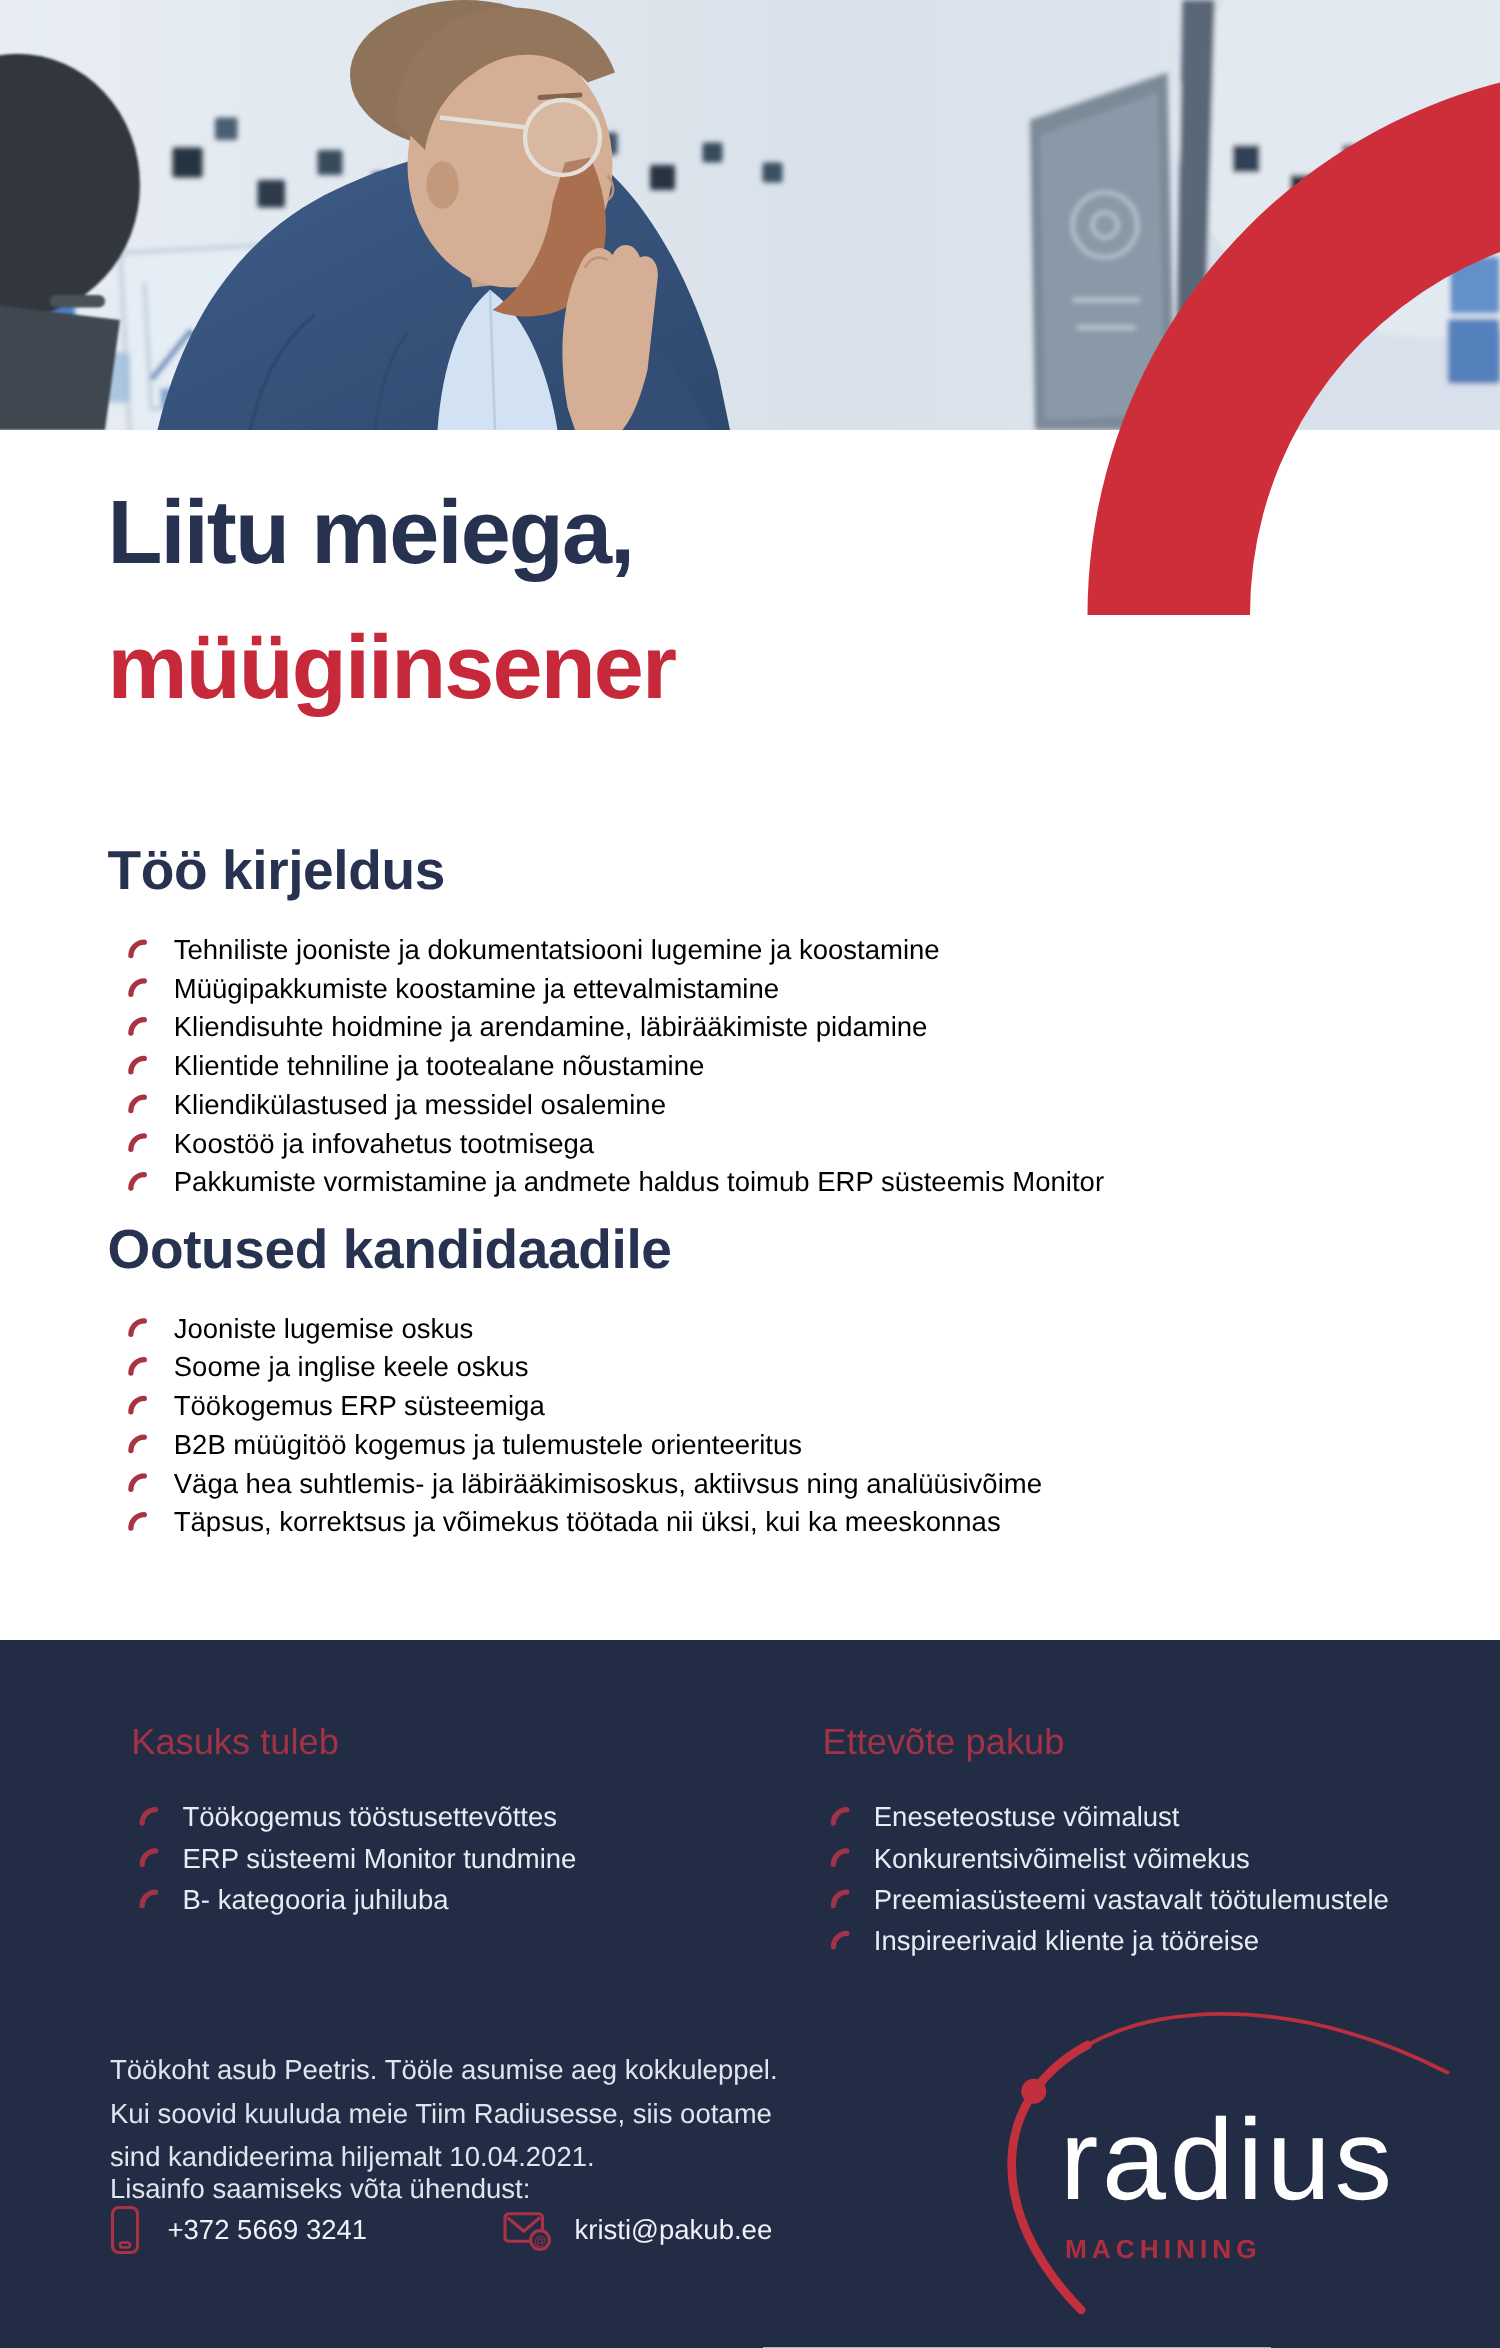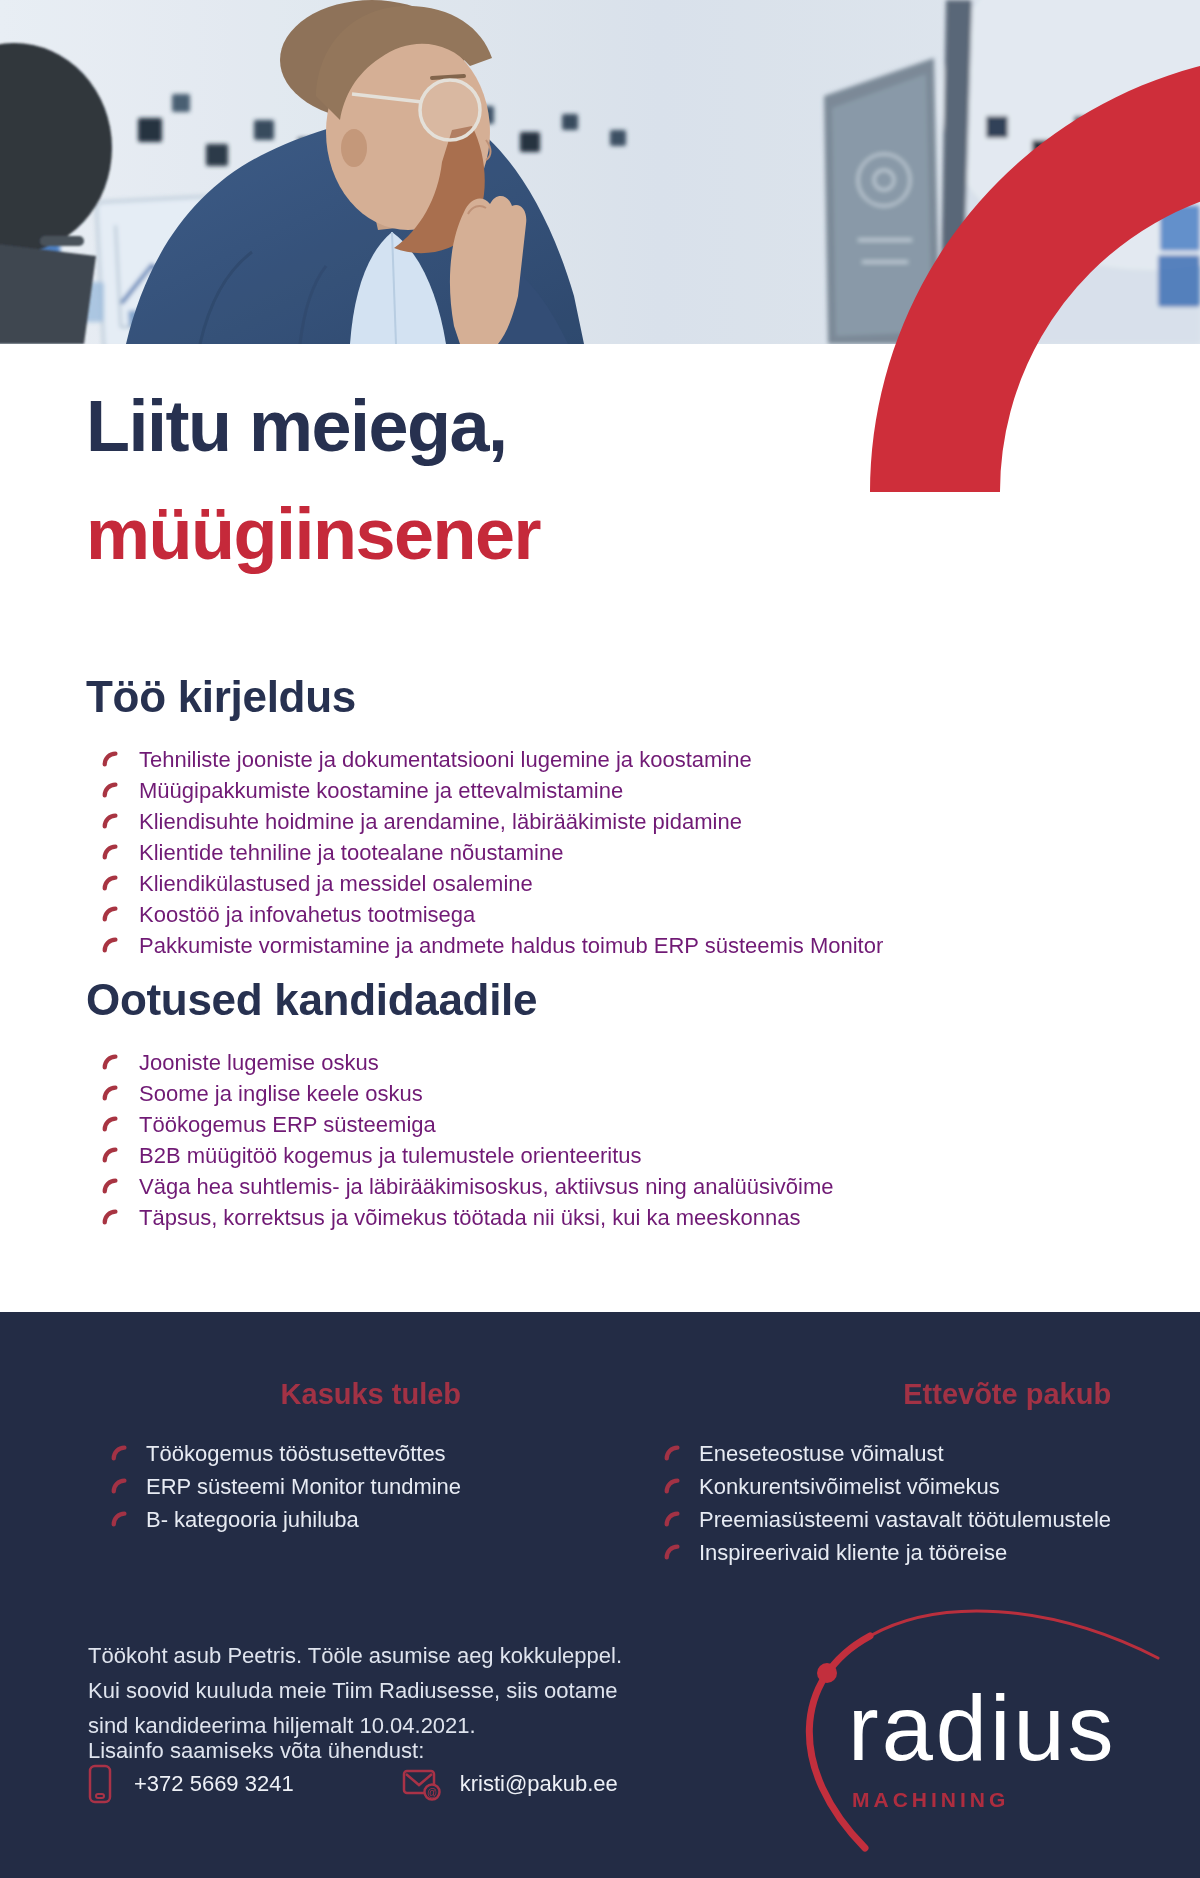--- a/index.html
+++ b/index.html
@@ -17,27 +17,27 @@
   .title{
     position:absolute;left:86px;top:372px;z-index:4;margin:0;
     font-size:72px;line-height:108px;font-weight:700;letter-spacing:-1.5px;
   }
   .title .t1{color:#273150;}
   .title .t2{color:#c5293a;}
   
   .sec{position:absolute;left:86px;width:1030px;z-index:4;}
   .sec h2{margin:0 0 22px 0;font-size:44px;font-weight:700;color:#273150;letter-spacing:-0.3px;}
   ul.blist{list-style:none;margin:0;padding:0;}
-  ul.blist li{display:flex;align-items:center;height:31px;color:#701a75;font-size:22px;}
+  ul.blist li{display:flex;align-items:center;height:31px;color:#000000;font-size:22px;}
   ul.blist li .bullet{width:17px;height:17px;flex:none;margin-left:16px;margin-right:20px;color:#a83442;}
   ul.blist li .bullet path{stroke:currentColor;stroke-width:5;fill:none;stroke-linecap:round;}
   
   .dark{position:absolute;left:0;top:1312px;width:1200px;height:566px;background:#232c45;z-index:4;color:#e7ebf3;}
   .col{position:absolute;top:66px;}
-  .col h3{margin:0 0 26px 0;font-size:29px;font-weight:700;color:#a23245;text-align:right;}
+  .col h3{margin:0 0 26px 0;font-size:29px;font-weight:400;color:#a23245;}
   .col ul.blist li{height:33px;color:#e7ebf3;}
   .col ul.blist li .bullet{color:#a23245;margin-left:6px;margin-right:18px;}
   .col-left{left:105px;}
   .col-right{left:658px;}
   .para{position:absolute;left:88px;top:326px;font-size:22px;line-height:35px;color:#dfe4ee;}
   .prompt{position:absolute;left:88px;top:426px;font-size:22px;color:#dfe4ee;}
   .contact{position:absolute;left:88px;top:452px;display:flex;align-items:center;font-size:22px;color:#eef1f7;}
   .contact .cicon{flex:none;}
   .contact .phone-icon{width:24px;height:40px;margin-right:22px;}
   .contact .email-icon{width:40px;height:34px;margin-left:108px;margin-right:18px;}

